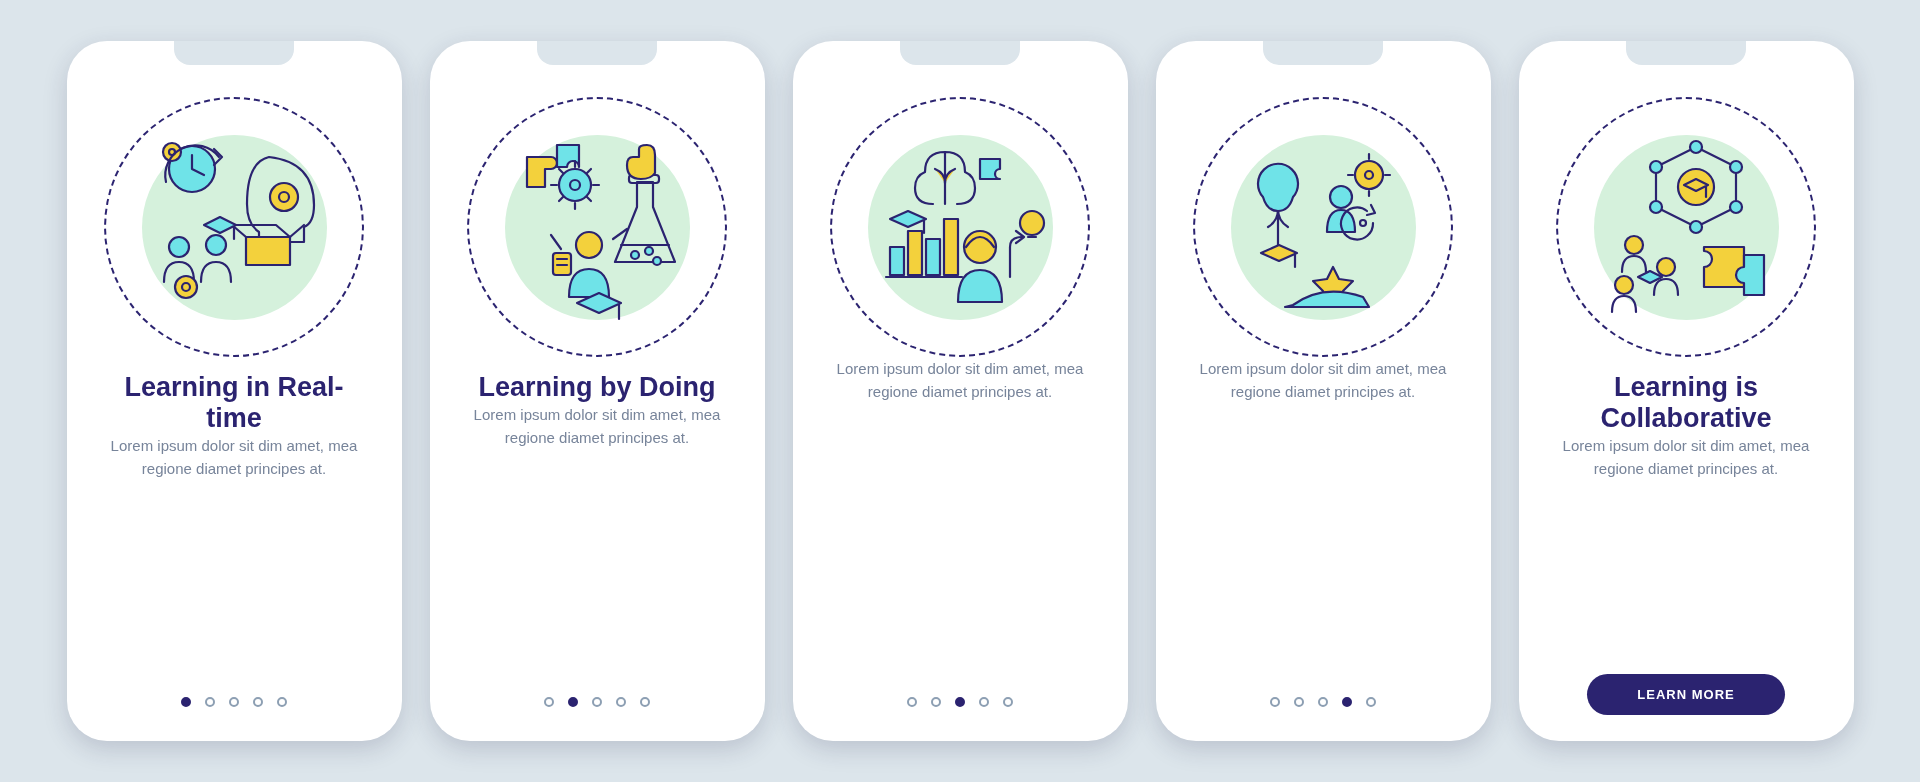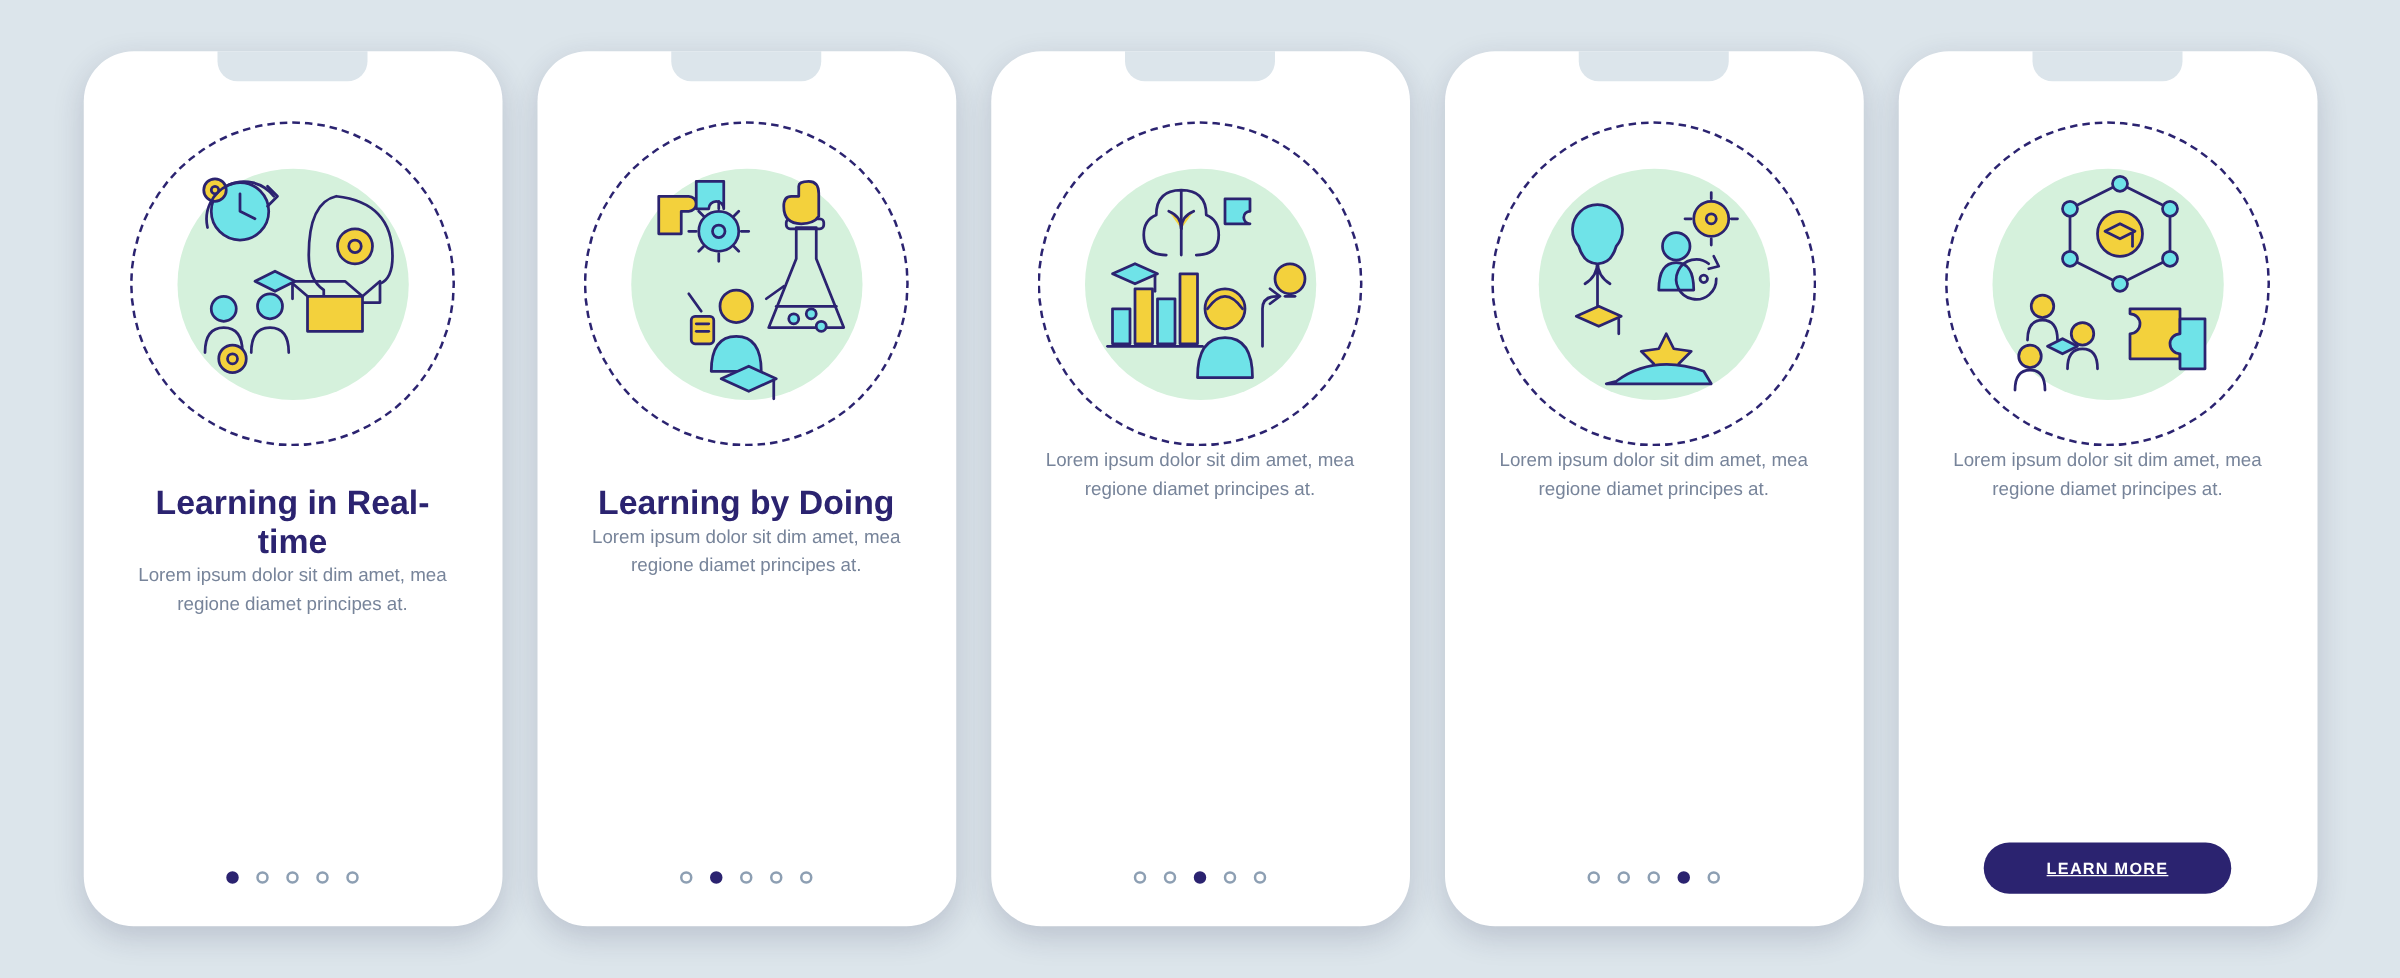--- a/index.html
+++ b/index.html
@@ -58,21 +58,21 @@
     background: #d5f1dc;
     border-radius: 50%;
   }
   .illus { position:relative; width:200px; height:200px; z-index:2; }
   .title {
     color: #2b2370;
     font-size: 27px;
     font-weight: 800;
     line-height: 1.15;
     text-align: center;
-    margin-top: 30px;
+    margin-top: 15px;
     max-width: 260px;
   }
   .desc {
     color: #77849a;
     font-size: 15px;
     line-height: 1.55;
     text-align: center;
     max-width: 260px;
   }
   .dots {
@@ -96,21 +96,20 @@
     position: absolute;
     bottom: 26px;
     background: #2b2370;
     color: #fff;
     font-size: 13px;
     font-weight: 700;
     letter-spacing: 1px;
     padding: 13px 50px;
     border-radius: 999px;
     border: none;
-    text-decoration: underline;
   }
   
   .ico { stroke:#2b2370; stroke-width:2.2; stroke-linecap:round; stroke-linejoin:round; fill:none; }
   .fy { fill:#f3d13c; }
   .fc { fill:#6fe3e8; }
 </style>
 </head>
 <body>
 
 <div class="phone">
@@ -318,15 +317,16 @@
         <circle cx="38" cy="158" r="9" class="fy"></circle>
           <path d="M26 185 q0-16 12-16 12 0 12 16"></path>
 
         <path d="M52 150 l12-6 12 6 -12 6z" class="fc"></path>
 
         <path d="M118 120 h40 v20 a8 8 0 0 1 0 16 v4 h-40 v-20 a8 8 0 0 0 0-16z" class="fy"></path>
         <path d="M158 128 h20 v40 h-20 v-12 a8 8 0 0 1 0-16z" class="fc"></path>
       </g>
     </svg>
   </div>
+  <h2 class="title">Learning is Collaborative</h2>
   <p class="desc">Lorem ipsum dolor sit dim amet, mea regione diamet principes at.</p>
   <button class="cta">LEARN MORE</button>
 </div>
 
 </body></html>

